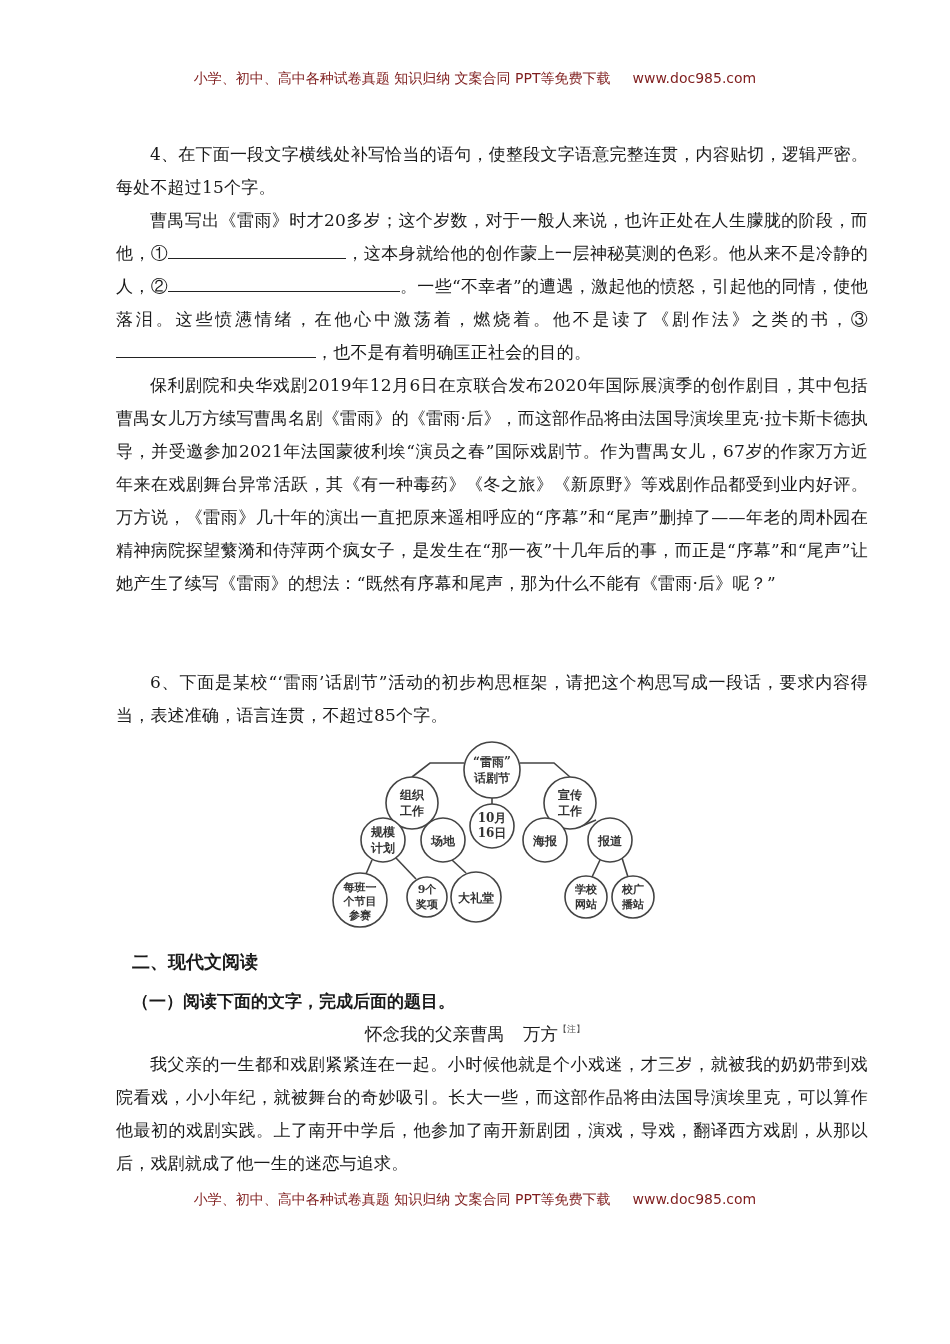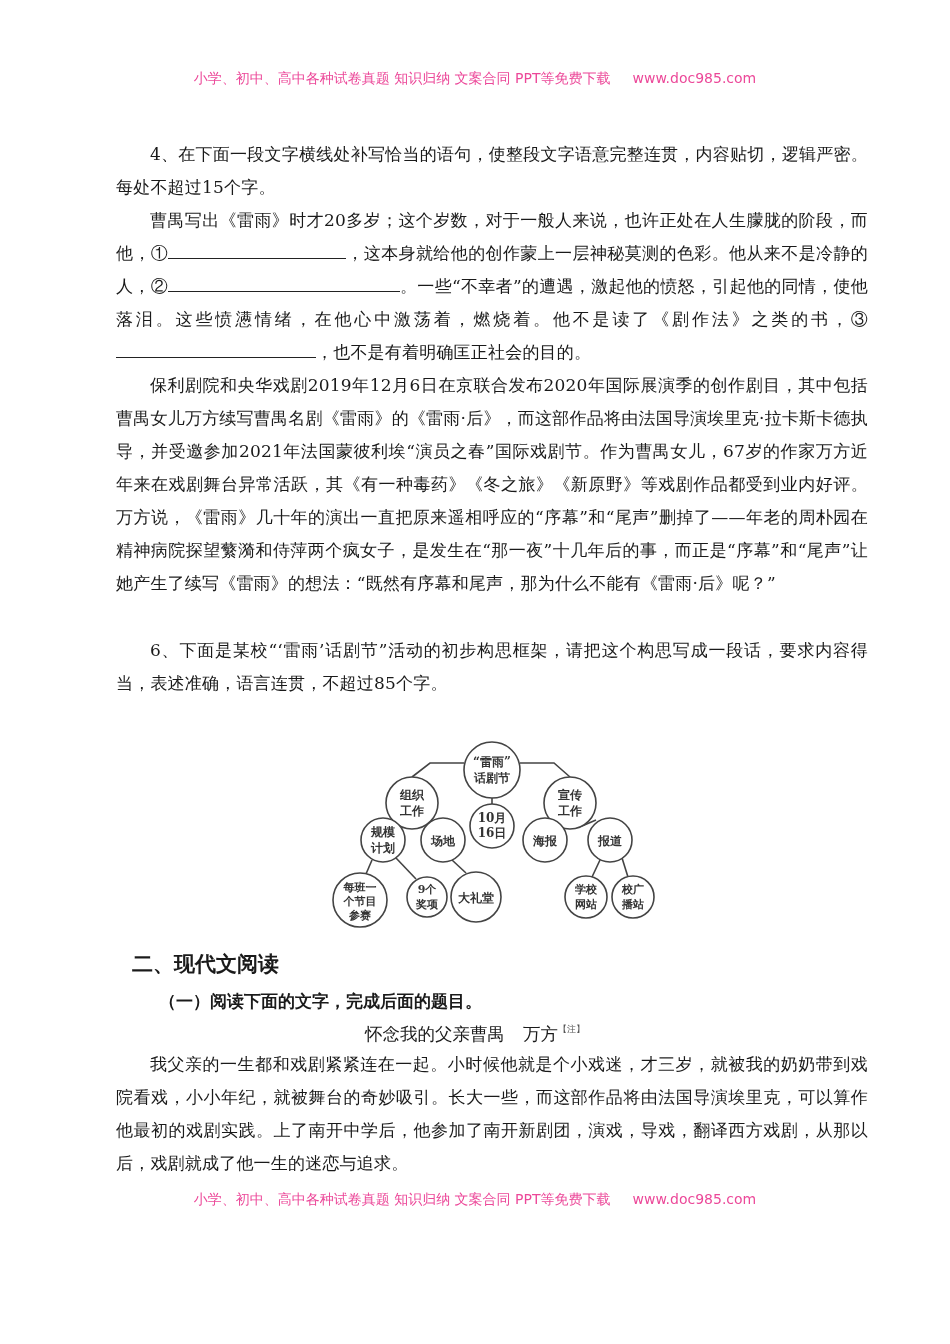--- a/index.html
+++ b/index.html
@@ -1,28 +1,28 @@
 <!DOCTYPE html>
 <html><head>
 <meta charset="utf-8">
 <style>
   html, body { margin:0; padding:0; background:#ffffff; }
   body { width:950px; height:1344px; position:relative; overflow:hidden;
          font-family: "DejaVu Serif", "Liberation Serif", serif; color:#1a1a1a; }
   .hdr { position:absolute; left:0; width:950px; text-align:center;
-         font-family:"DejaVu Sans","Liberation Sans",sans-serif; font-size:14px; color:#ec4899; }
+         font-family:"DejaVu Sans","Liberation Sans",sans-serif; font-size:14px; color:#7f1d1d; }
   .hdr .url { margin-left:22px; }
   .block { position:absolute; left:116px; width:752px; font-size:17px; line-height:33px;
            text-align:justify; letter-spacing:0.2px; }
   .block p { margin:0; text-indent:2em; }
   .blank { display:inline-block; border-bottom:1px solid #222; height:18px; vertical-align:baseline; }
   .h2 { position:absolute; left:132px; font-family:"DejaVu Sans","Liberation Sans",sans-serif;
-        font-weight:bold; font-size:21px; }
+        font-weight:bold; font-size:18px; }
   .h3 { position:absolute; left:132px; font-family:"DejaVu Sans","Liberation Sans",sans-serif;
-        font-weight:bold; font-size:17px;margin-left:27px; }
+        font-weight:bold; font-size:17px; }
   .title { position:absolute; left:0; width:950px; text-align:center;
            font-family:"DejaVu Sans","Liberation Sans",sans-serif; font-size:17.5px; }
   .title .author { margin-left:18px; }
   .title sup { font-size:9px; color:#555; vertical-align:8px; }
   svg text { font-family:"DejaVu Serif","Liberation Serif",serif; font-weight:bold; fill:#333; }
 </style>
 </head>
 <body>
 
 <div class="hdr" style="top:70px;">
@@ -31,21 +31,21 @@
 
 <div class="block" style="top:138px;">
   <p>4、在下面一段文字横线处补写恰当的语句，使整段文字语意完整连贯，内容贴切，逻辑严密。每处不超过15个字。</p>
   <p><span>曹禺写出《雷雨》时才20多岁；这个岁数，对于一般人来说，也许正处在人生朦胧的阶段，而他，</span><span>①</span><span class="blank" style="width:178px;"></span><span>，这本身就给他的创作蒙上一层神秘莫测的色彩。他从来不是冷静的人，</span><span>②</span><span class="blank" style="width:232px;"></span><span>。一些“不幸者”的遭遇，激起他的愤怒，引起他的同情，使他落泪。这些愤懑情绪，在他心中激荡着，燃烧着。他不是读了《剧作法》之类的书，</span><span>③</span><span class="blank" style="width:200px;"></span><span>，也不是有着明确匡正社会的目的。</span></p>
 </div>
 
 <div class="block" style="top:369px;">
   <p>保利剧院和央华戏剧2019年12月6日在京联合发布2020年国际展演季的创作剧目，其中包括曹禺女儿万方续写曹禺名剧《雷雨》的《雷雨·后》，而这部作品将由法国导演埃里克·拉卡斯卡德执导，并受邀参加2021年法国蒙彼利埃“演员之春”国际戏剧节。作为曹禺女儿，67岁的作家万方近年来在戏剧舞台异常活跃，其《有一种毒药》《冬之旅》《新原野》等戏剧作品都受到业内好评。万方说，《雷雨》几十年的演出一直把原来遥相呼应的“序幕”和“尾声”删掉了——年老的周朴园在精神病院探望蘩漪和侍萍两个疯女子，是发生在“那一夜”十几年后的事，而正是“序幕”和“尾声”让她产生了续写《雷雨》的想法：“既然有序幕和尾声，那为什么不能有《雷雨·后》呢？”</p>
 </div>
 
-<div class="block" style="top:634px;">
+<div class="block" style="top:666px;">
   <p>6、下面是某校“‘雷雨’话剧节”活动的初步构思框架，请把这个构思写成一段话，要求内容得当，表述准确，语言连贯，不超过85个字。</p>
 </div>
 
 <svg style="position:absolute; left:320px; top:730px;" width="340" height="210" viewBox="320 730 340 210">
   <g stroke="#444" stroke-width="1.6" fill="none">
     <polyline points="464,763 430,763 412,777"></polyline>
     <polyline points="520,763 554,763 570,777"></polyline>
     <line x1="492" y1="798" x2="492" y2="804"></line>
     <line x1="400" y1="826" x2="392" y2="820"></line>
     <line x1="424" y1="826" x2="432" y2="820"></line>

